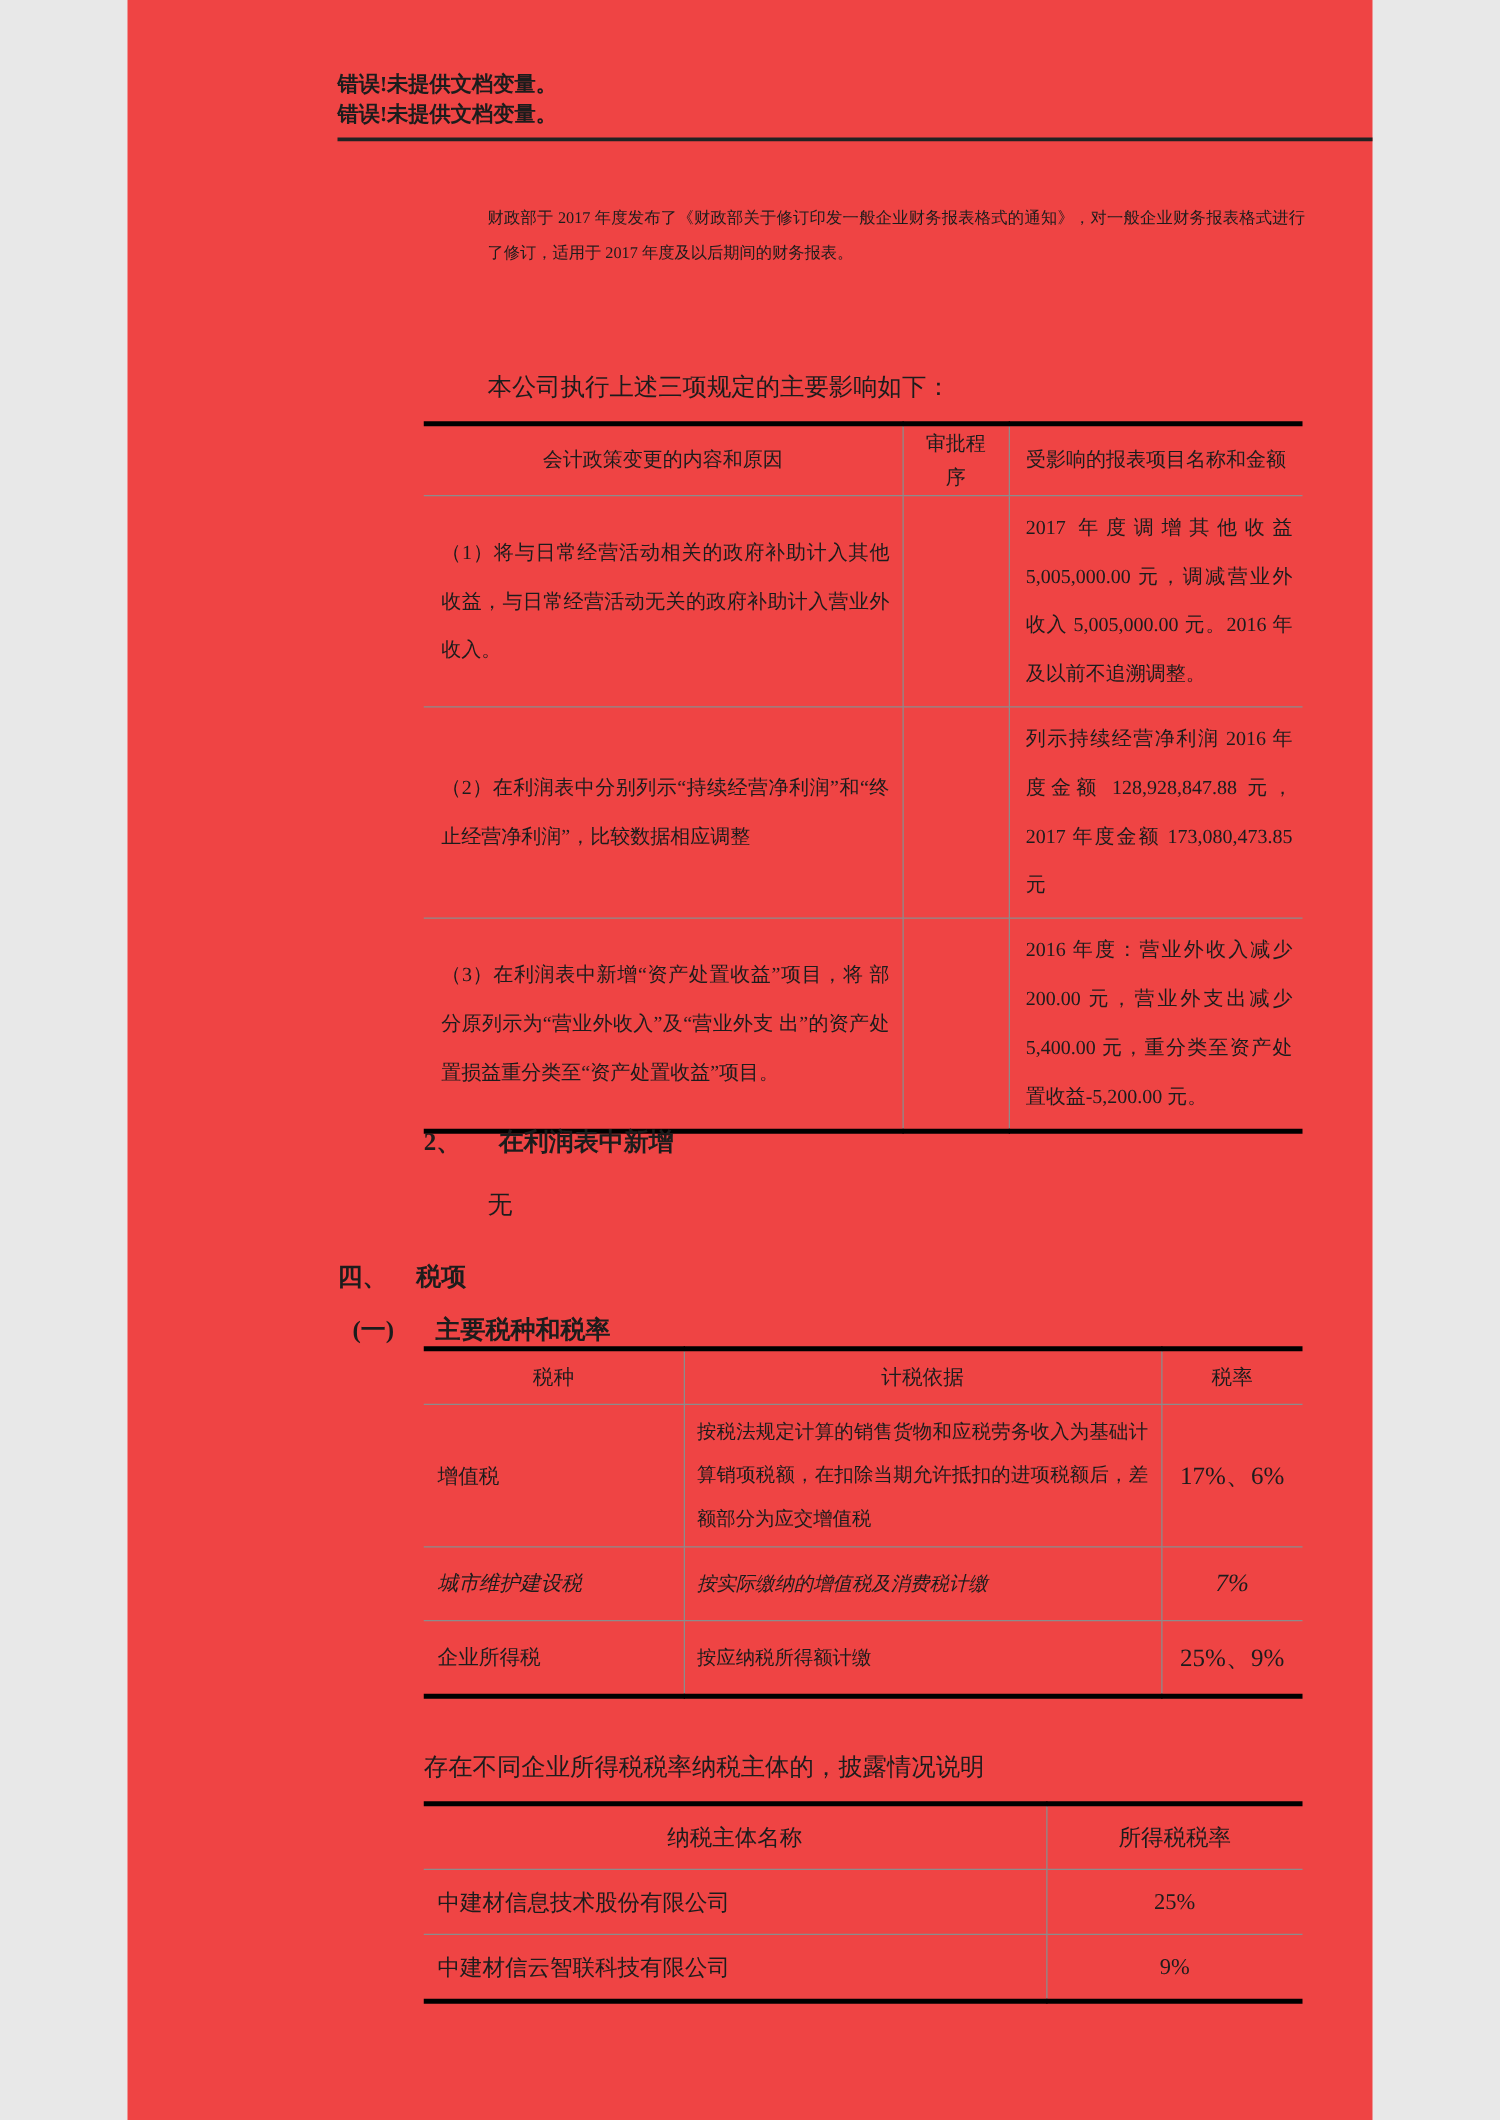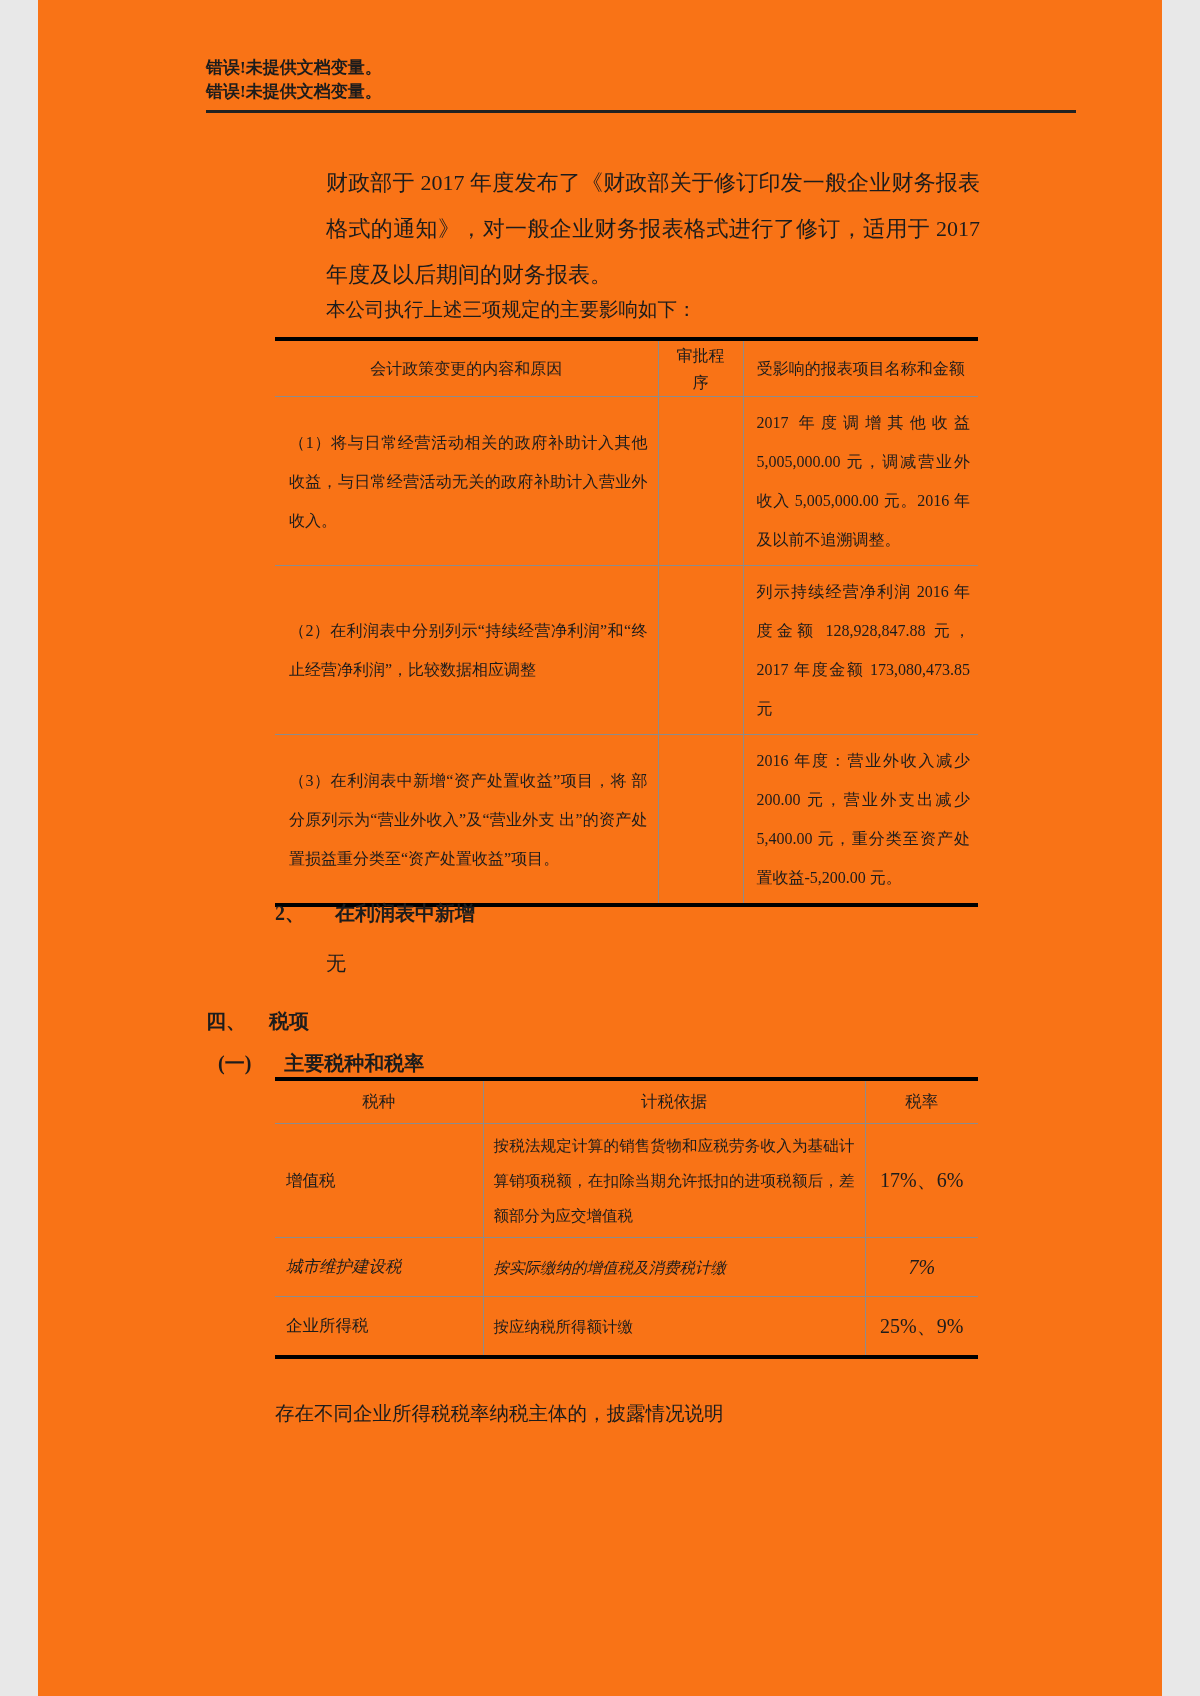--- a/index.html
+++ b/index.html
@@ -1,37 +1,37 @@
 <!DOCTYPE html>
 <html><head>
 <meta charset="utf-8">
 <style>
   html,body { margin:0; padding:0; background:#e8e8e8; }
   .page {
     position:relative;
-    width:1124px; height:1696px;
+    width:996px; height:1696px;
     margin:0 auto;
-    background:#f97316;
+    background:#ef4444;
     font-family:"Liberation Serif","DejaVu Serif",serif;
     color:#1c1c1c;
     overflow:hidden;
   }
   
   .doc-header {
     position:absolute; left:168px; top:56px; width:870px;
     border-bottom:3px solid #222;
     padding-bottom:6px;
   }
   .hdr-line { font-size:17px; line-height:24px; }
   .hdr-bold { font-weight:bold; }
 
   
   .intro-para {
     position:absolute; left:288px; top:160px; width:654px;
-    font-size:22px; line-height:46px;
+    font-size:13px; line-height:28px;
     text-align:justify; text-justify:inter-ideograph;
   }
   .lead-in {
     position:absolute; left:288px; top:296px;
     font-size:19.5px;
   }
 
   
   table { border-collapse:collapse; table-layout:fixed; }
   td, th { font-weight:normal; overflow:hidden; }
@@ -192,14 +192,36 @@
       <tr class="tr3">
         <td class="t-kind">企业所得税</td>
         <td class="t-basis">按应纳税所得额计缴</td>
         <td class="t-rate">25%、9%</td>
       </tr>
     </tbody>
   </table>
 
   <div class="disclosure-note">存在不同企业所得税税率纳税主体的，披露情况说明</div>
 
+  <table class="etable">
+    <colgroup>
+        <col style="width:498px">
+        <col style="width:205px">
+      </colgroup>
+    <thead>
+      <tr>
+        <th>纳税主体名称</th>
+        <th>所得税税率</th>
+      </tr>
+    </thead>
+    <tbody>
+      <tr>
+        <td class="e-name">中建材信息技术股份有限公司</td>
+        <td class="e-rate">25%</td>
+      </tr>
+      <tr>
+        <td class="e-name">中建材信云智联科技有限公司</td>
+        <td class="e-rate">9%</td>
+      </tr>
+    </tbody>
+  </table>
 
 </div>
 
 </body></html>

